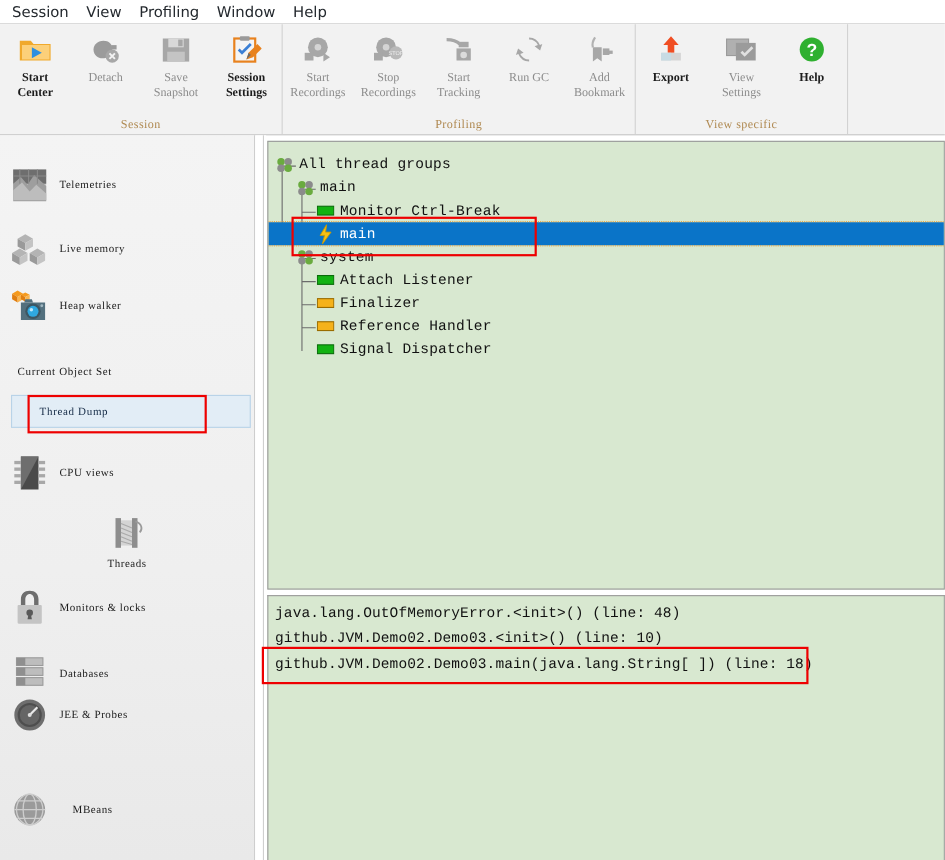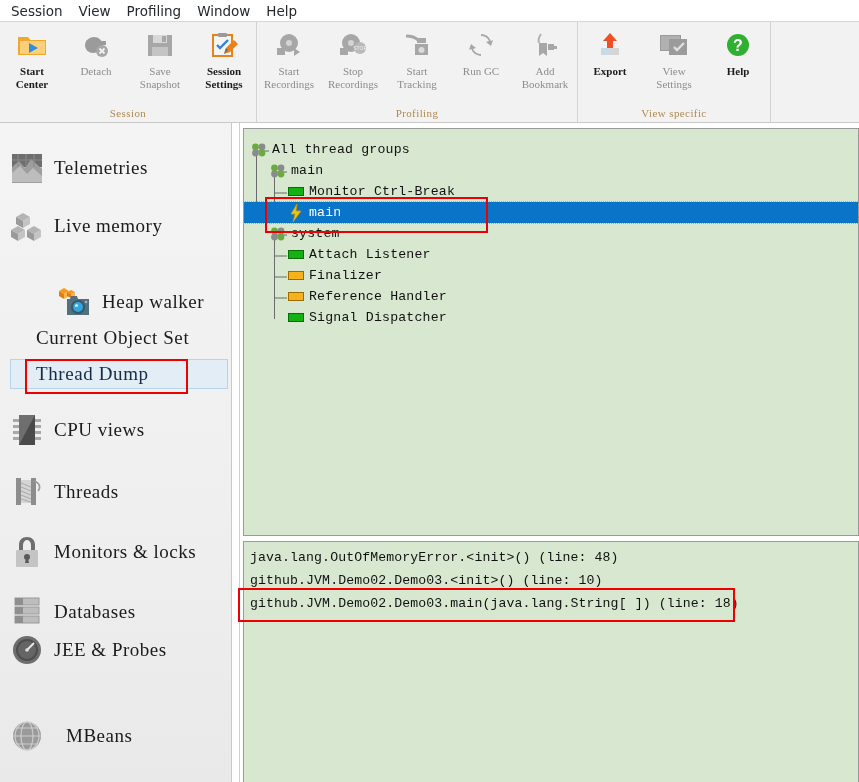--- a/index.html
+++ b/index.html
@@ -65,26 +65,26 @@
   }
   .side-item{
     position:absolute;left:0;width:231px;height:58px;
     display:flex;align-items:center;cursor:default;
   }
   .side-ico{
     width:54px;min-width:54px;height:44px;
     display:flex;align-items:center;justify-content:center;
   }
   .side-lab{
-    font-family:"Liberation Serif",serif;font-size:19px;color:#1b1b1b;
+    font-family:"Liberation Serif",serif;font-size:10px;color:#1b1b1b;
     letter-spacing:.5px;
   }
   .side-header{
     position:absolute;left:0;width:231px;height:30px;
-    display:flex;align-items:center;padding-left:36px;box-sizing:border-box;
+    display:flex;align-items:center;padding-left:16px;box-sizing:border-box;
   }
   .side-header .side-lab{letter-spacing:.6px;}
   .side-sel{
     position:absolute;left:10px;width:218px;height:30px;
     background:#e2edf6;border:1px solid #b9d3e8;box-sizing:border-box;
     display:flex;align-items:center;padding-left:25px;
   }
   .side-sel .side-lab{color:#142a45;letter-spacing:.6px;}
 
   
@@ -329,21 +329,21 @@
        <path d="M8 17l7 4-7 4-7-4z" fill="#b4b4b4"></path>
           <path d="M1 21v7l7 4v-7z" fill="#9a9a9a"></path>
        <path d="M15 21v7l-7 4v-7z" fill="#c4c4c4"></path>
        <path d="M24 17l7 4-7 4-7-4z" fill="#b4b4b4"></path>
           <path d="M17 21v7l7 4v-7z" fill="#9a9a9a"></path>
        <path d="M31 21v7l-7 4v-7z" fill="#c4c4c4"></path>
         </svg>
       </div>
       <span class="side-lab">Live memory</span>
     </div>
-    <div class="side-item" style="top: 150px; padding-left: 48px;">
+    <div class="side-item" style="top: 126px;">
       <div class="side-ico">
         <svg width="36" height="32" viewBox="0 0 36 32">
           <path d="M7 2l5 3-5 3-5-3z" fill="#f59a1e"></path>
           <path d="M2 5v5l5 3V8z" fill="#e07e10"></path>
        <path d="M12 5v5l-5 3V8z" fill="#fbb44c"></path>
        <path d="M14 4l4 2-4 2-4-2z" fill="#f59a1e"></path>
           <path d="M10 6v4l4 2V8z" fill="#e07e10"></path>
        <path d="M18 6v4l-4 2V8z" fill="#fbb44c"></path>
        <path d="M10 13h22v16H10z" fill="#53707e"></path>
        <path d="M14 10h6l1 3h-8z" fill="#53707e"></path>
@@ -373,21 +373,21 @@
             <rect x="2" y="25" width="6" height="3"></rect>
          <rect x="24" y="7" width="6" height="3"></rect>
             <rect x="24" y="13" width="6" height="3"></rect>
          <rect x="24" y="19" width="6" height="3"></rect>
             <rect x="24" y="25" width="6" height="3"></rect>
        </g>
         </svg>
       </div>
       <span class="side-lab">CPU views</span>
     </div>
-    <div class="side-item" style="top: 340px;">
+    <div class="side-item" style="top: 340px; flex-direction: column;">
       <div class="side-ico">
         <svg width="34" height="34" viewBox="0 0 34 34">
           <rect x="6" y="3" width="5" height="27" fill="#8d8d8d"></rect>
        <rect x="21" y="3" width="5" height="27" fill="#8d8d8d"></rect>
        <rect x="11" y="5" width="10" height="23" fill="#d4d4d4"></rect>
        <g stroke="#a9a9a9" stroke-width="1">
          <path d="M11 8l10 4M11 12l10 4M11 16l10 4M11 20l10 4M11 24l10 3"></path>
        </g>
        <path d="M24 6c6 2 7 7 4 10" stroke="#9a9a9a" stroke-width="1.6" fill="none"></path>
         </svg>

